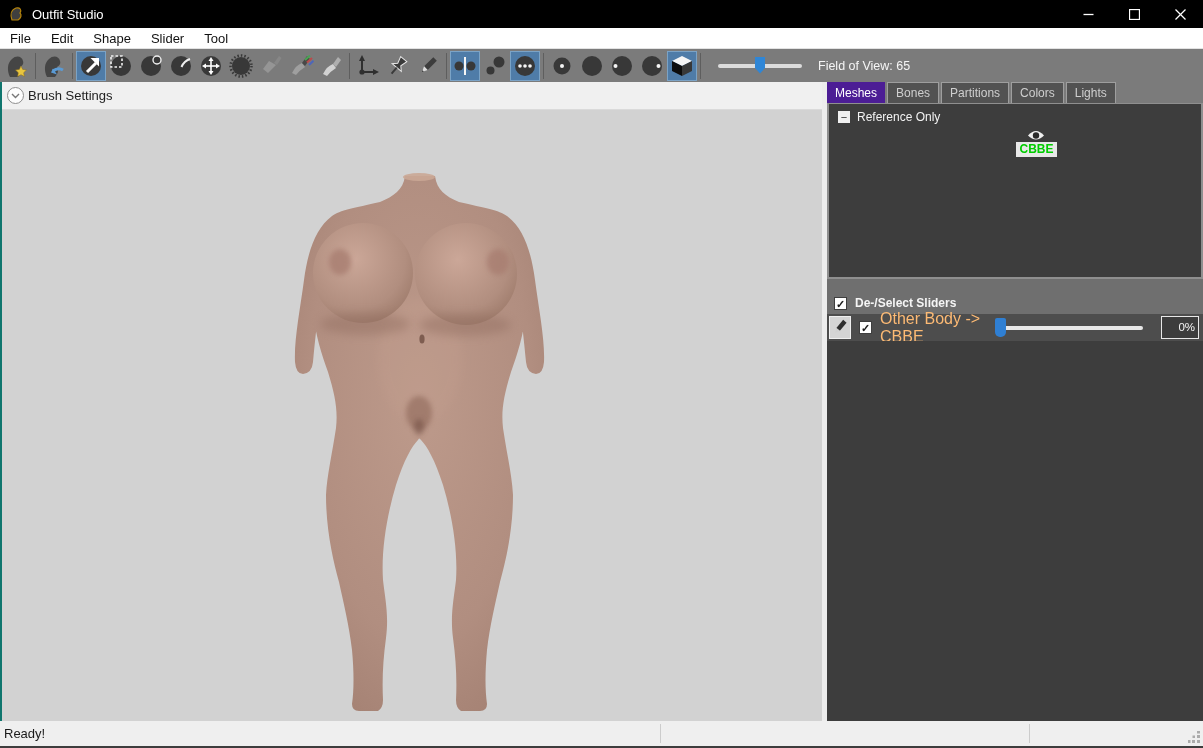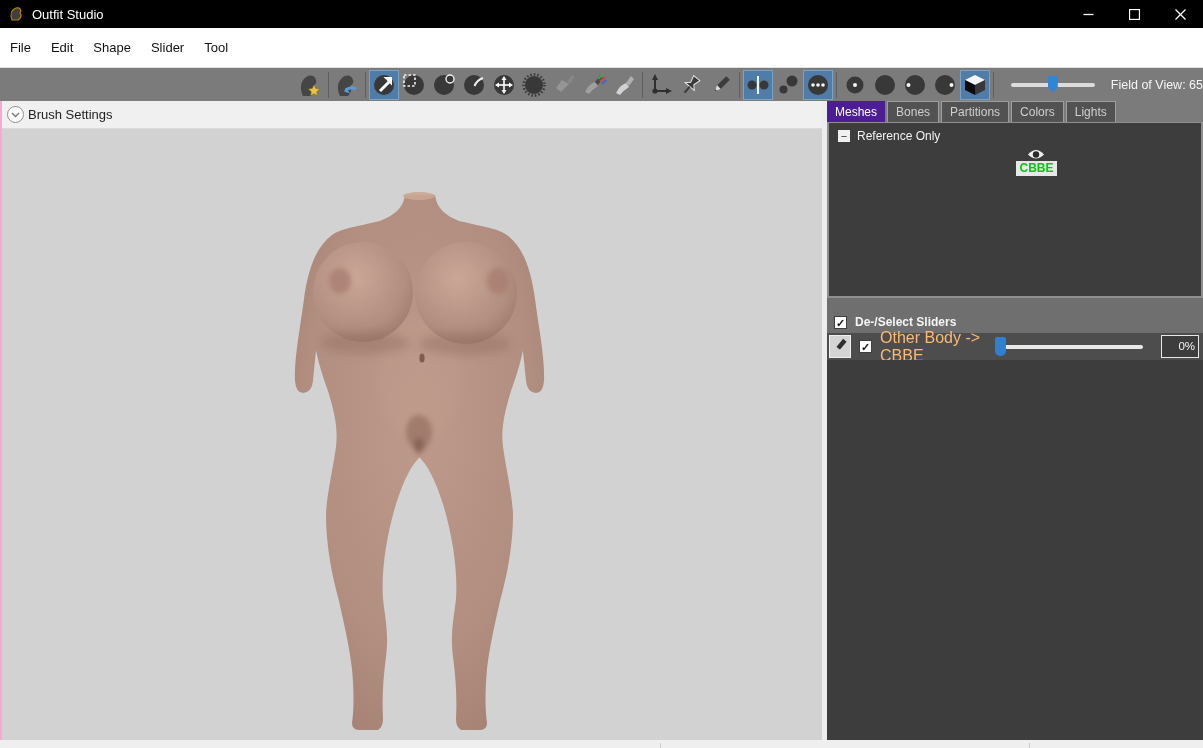--- a/index.html
+++ b/index.html
@@ -7,38 +7,38 @@
   .app { width:1203px; height:748px; display:flex; flex-direction:column; background:#3d3d3d; }
 
   
   .titlebar { height:28px; background:#000; display:flex; align-items:center; color:#fff; flex:0 0 auto;justify-content:flex-end; }
   .app-icon { margin:0 8px 0 8px; display:flex; }
   .title { font-size:13px; }
   .win-controls { margin-left:auto; display:flex; height:100%; }
   .win-btn { width:46px; height:100%; display:flex; align-items:center; justify-content:center; cursor:default; }
 
   
-  .menubar { height:40px; background:#ffffff; display:flex; align-items:stretch; border-bottom:1px solid #e2e2e2; flex:0 0 auto; }
+  .menubar { height:21px; background:#ffffff; display:flex; align-items:stretch; border-bottom:1px solid #e2e2e2; flex:0 0 auto; }
   .menu-item { padding:0 10px; font-size:13px; color:#111; display:flex; align-items:center; }
 
   
-  .toolbar { height:33px; background:#7b7b7b; display:flex; align-items:center; padding-left:2px; flex:0 0 auto;justify-content:flex-end; }
+  .toolbar { height:33px; background:#7b7b7b; display:flex; align-items:center; padding-left:2px; flex:0 0 auto; }
   .tbtn { width:30px; height:30px; display:flex; align-items:center; justify-content:center; border:1px solid transparent; background:transparent; padding:0; }
   .tbtn.active { background:#4f7ca8; border-color:#7ba3c6; }
   .tbtn.disabled { opacity:.8; }
   .tsep { width:1px; height:26px; background:#5e5e5e; margin:0 3px; }
   .fov-wrap { width:84px; height:18px; margin-left:14px; position:relative; display:flex; align-items:center; }
   .fov-track { width:100%; height:4px; background:#dcdcdc; border-radius:2px; }
   .fov-thumb { position:absolute; left:37px; top:0; width:10px; height:17px; background:#2f86d6;
                clip-path:polygon(0 0,100% 0,100% 68%,50% 100%,0 68%); }
   .fov-label { color:#f5f5f5; font-size:12.5px; margin-left:16px; }
 
   
   .workspace { height:639px; display:flex; flex:0 0 auto; }
-  .left-pane { width:822px; display:flex; flex-direction:column; border-left:2px solid #f9a8d4; }
+  .left-pane { width:822px; display:flex; flex-direction:column; border-left:2px solid #0f766e; }
   .brush-header { height:28px; background:#f0f0f0; display:flex; align-items:center; font-size:13px; color:#222; border-bottom:1px solid #dadada; }
   .chev-circle { width:17px; height:17px; border:1px solid #8f8f8f; border-radius:50%; background:#fdfdfd;
                  display:flex; align-items:center; justify-content:center; margin:0 4px 0 5px; }
   .viewport { flex:1; background:#d2d2d2; position:relative; overflow:hidden; }
   .viewport svg { position:absolute; left:0; top:0; }
   .splitter { width:5px; background:#ededed; }
 
   
   .right-panel { flex:1; background:#3d3d3d; display:flex; flex-direction:column; }
   .tabs { height:21px; background:#7b7b7b; display:flex; align-items:stretch; }

